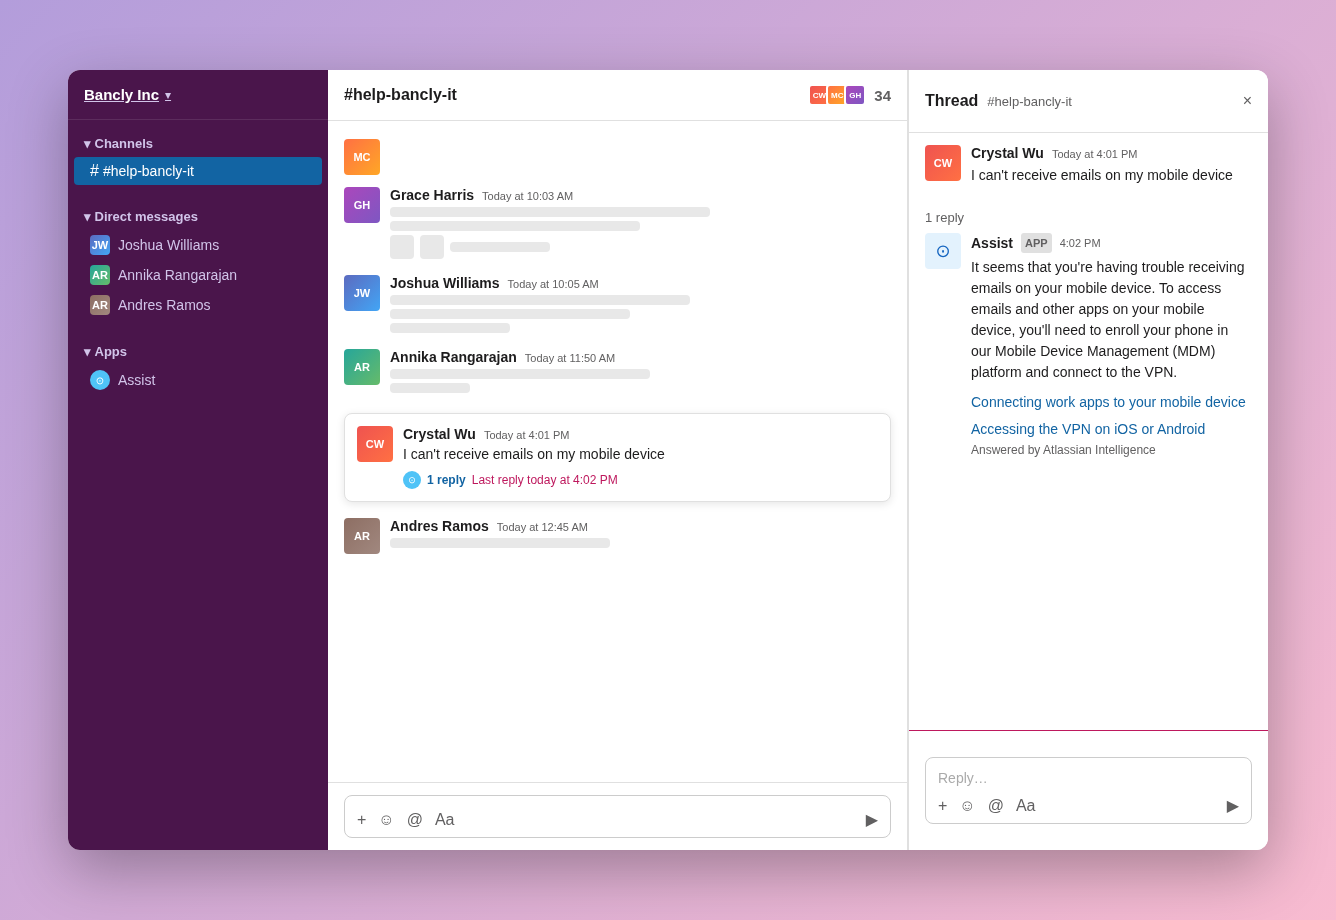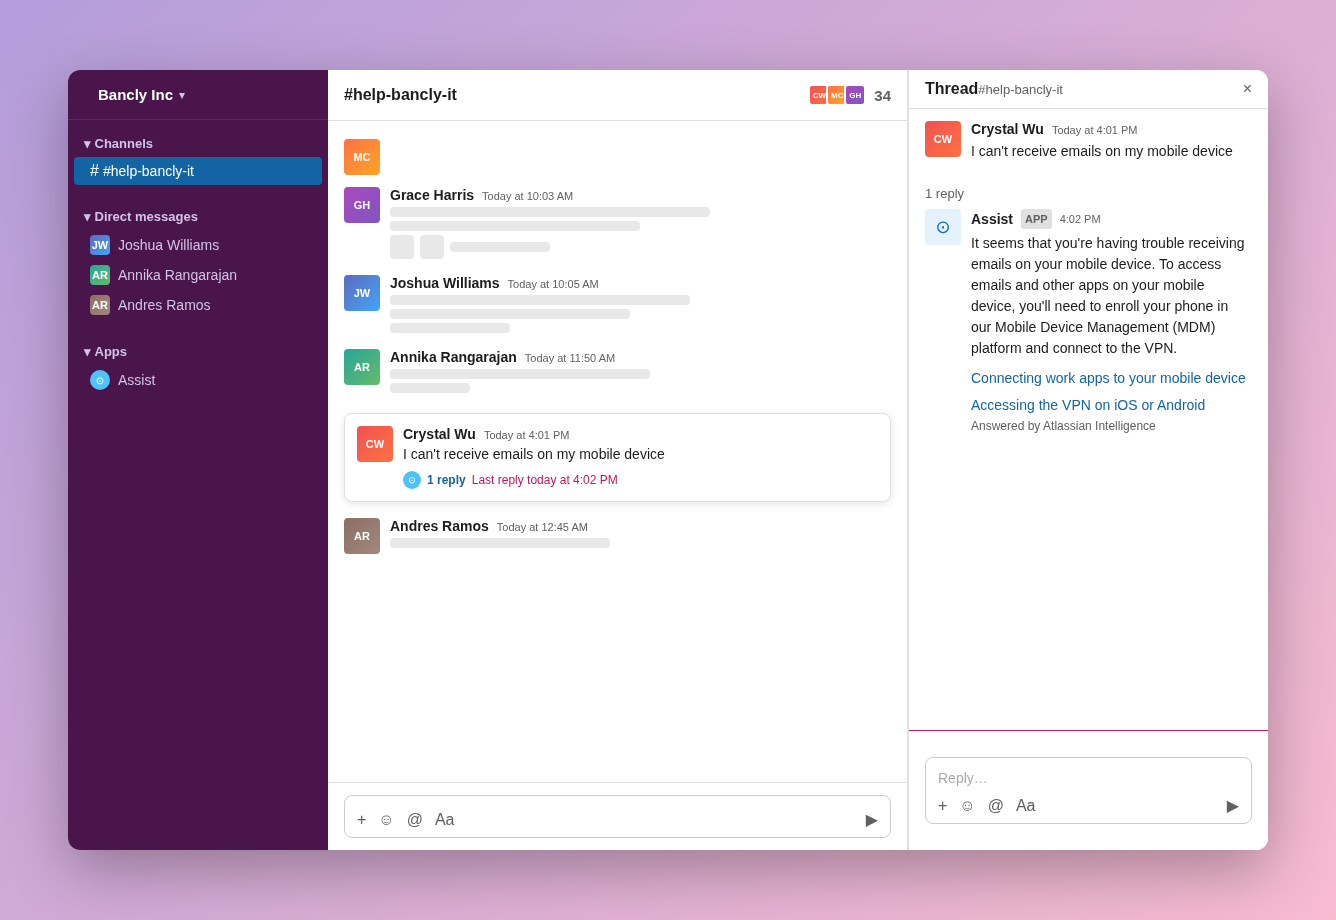--- a/index.html
+++ b/index.html
@@ -26,25 +26,26 @@
     
     .sidebar {
       width: 260px;
       background: #4a154b;
       color: #d1c4e9;
       display: flex;
       flex-direction: column;
       flex-shrink: 0;
     }
     .sidebar-header {
-      padding: 16px 30px;
+      padding: 16px 16px;
       display: flex;
       align-items: center;
       gap: 6px;
       border-bottom: 1px solid rgba(255,255,255,0.1);
+      text-decoration: underline;
     }
     .workspace-name {
       color: #fff;
       font-weight: 700;
       font-size: 15px;
     }
     .chevron-icon { color: #d1c4e9; font-size: 12px; }
     .sidebar-section {
       padding: 16px 0 8px 0;
     }
@@ -246,25 +247,25 @@
 
     
     .thread-panel {
       width: 360px;
       display: flex;
       flex-direction: column;
       background: #fff;
       border-left: 1px solid #e0e0e0;
     }
     .thread-header {
-      padding: 10px 16px;
+      padding: 22px 16px;
       border-bottom: 1px solid #e0e0e0;
       display: flex;
       align-items: center;
-      gap: 0;
+      gap: 9px;
     }
     .thread-title {
       font-size: 16px;
       font-weight: 700;
       color: #1d1c1d;
     }
     .thread-channel {
       font-size: 13px;
       color: #616061;
     }

